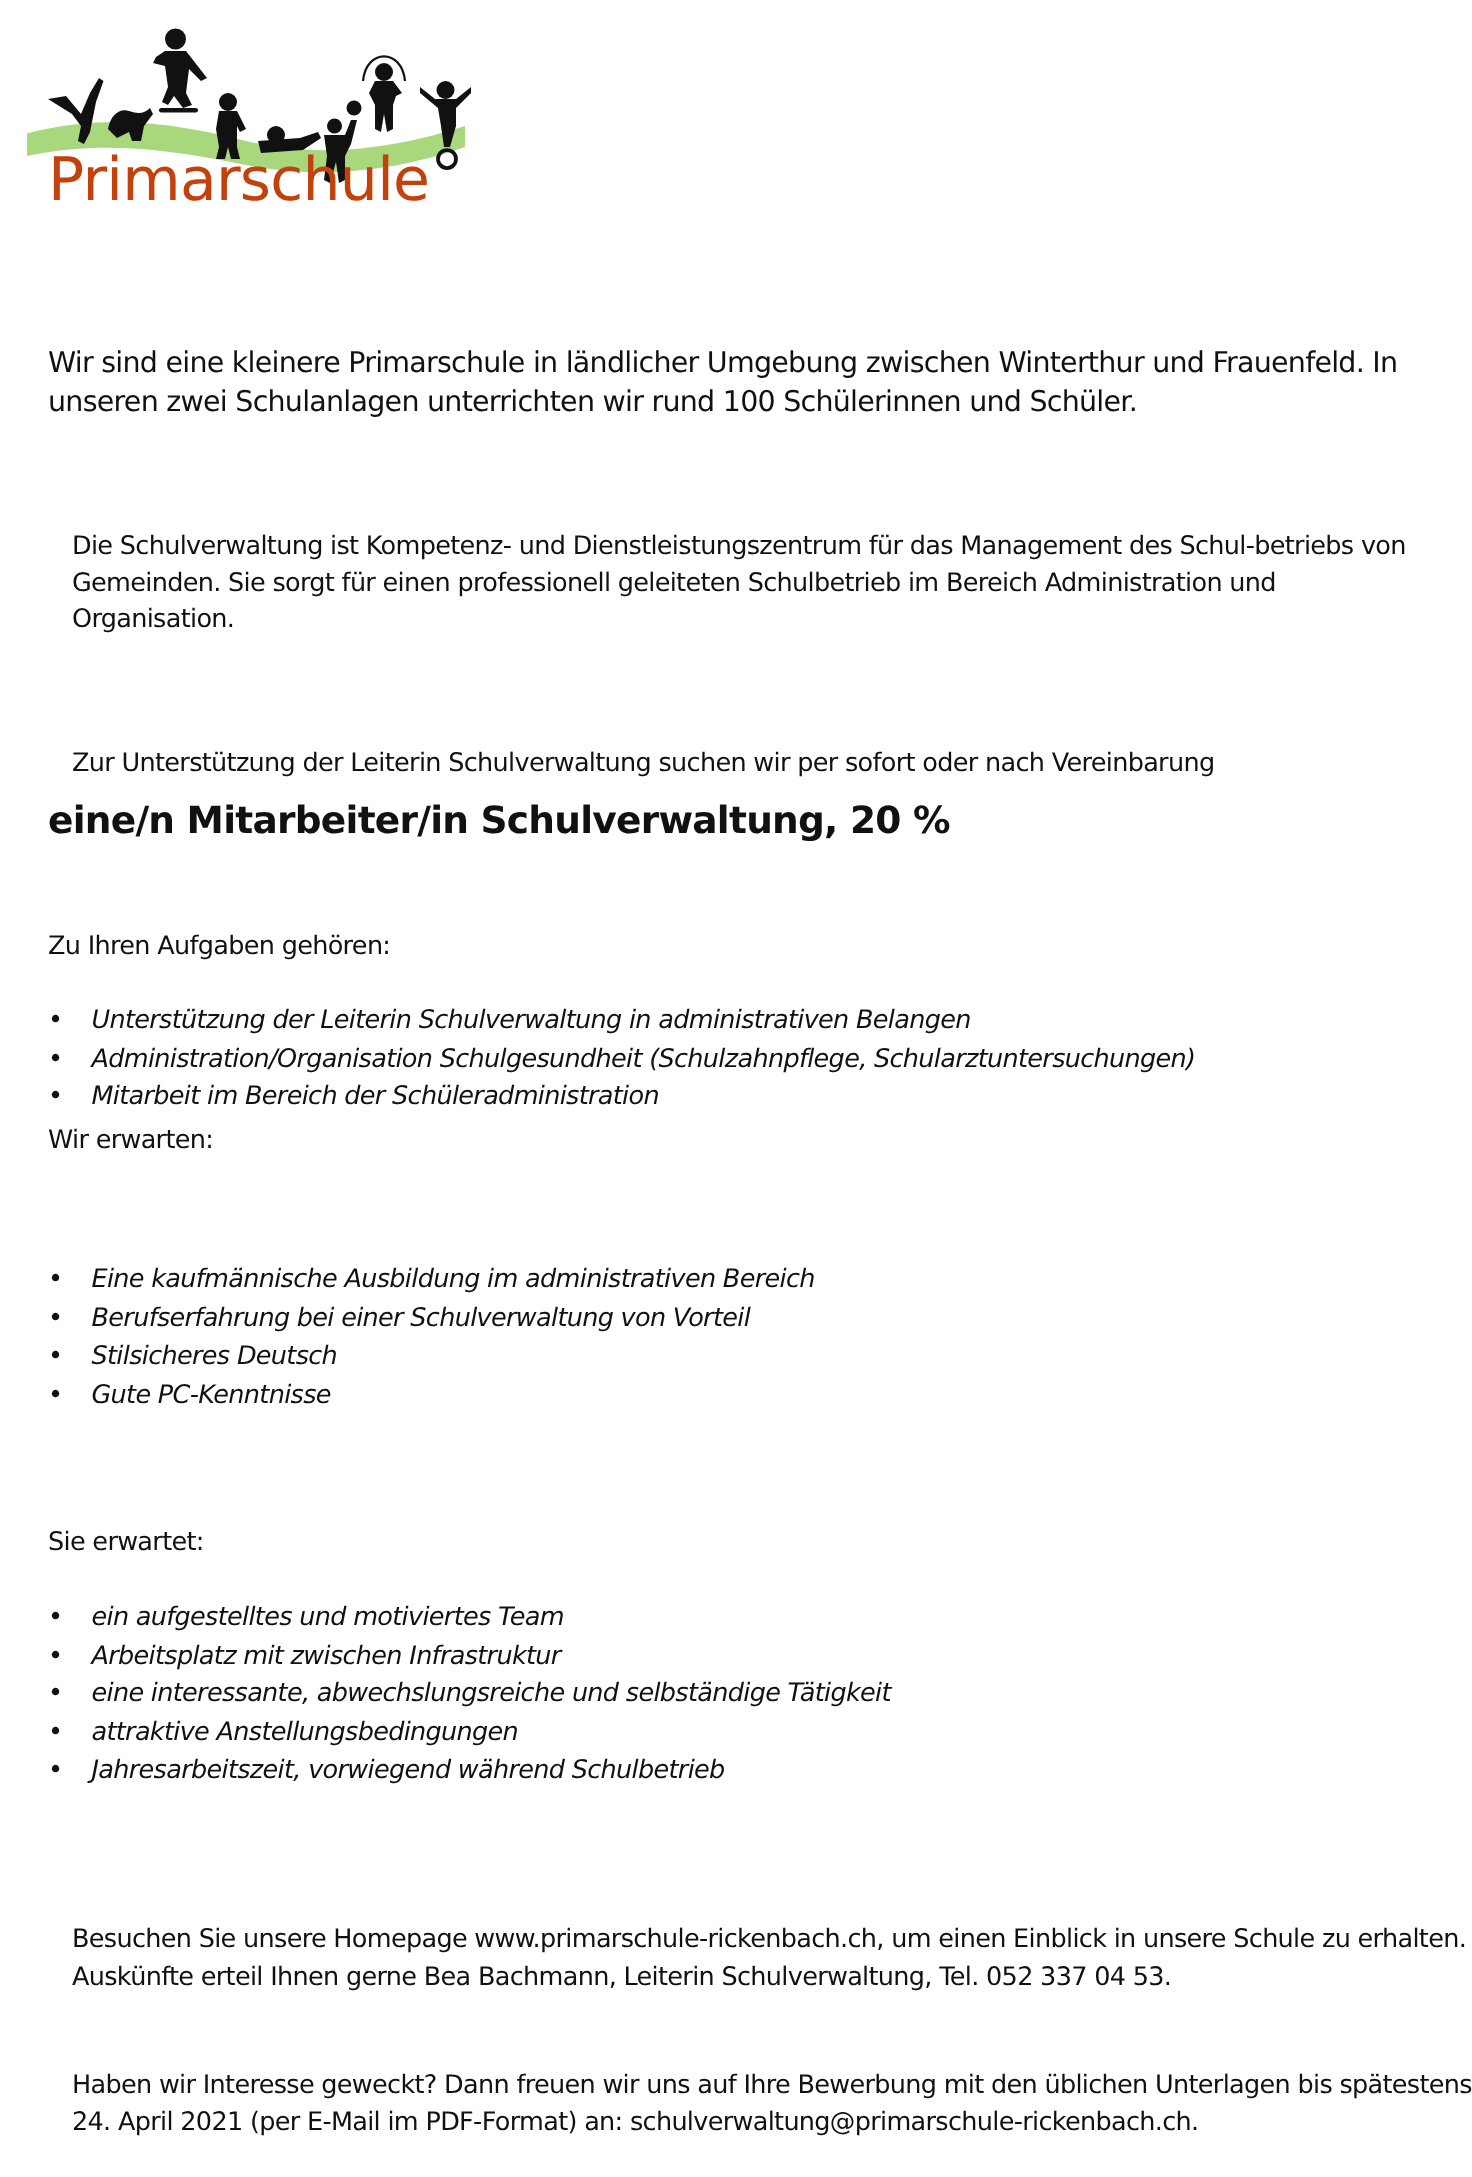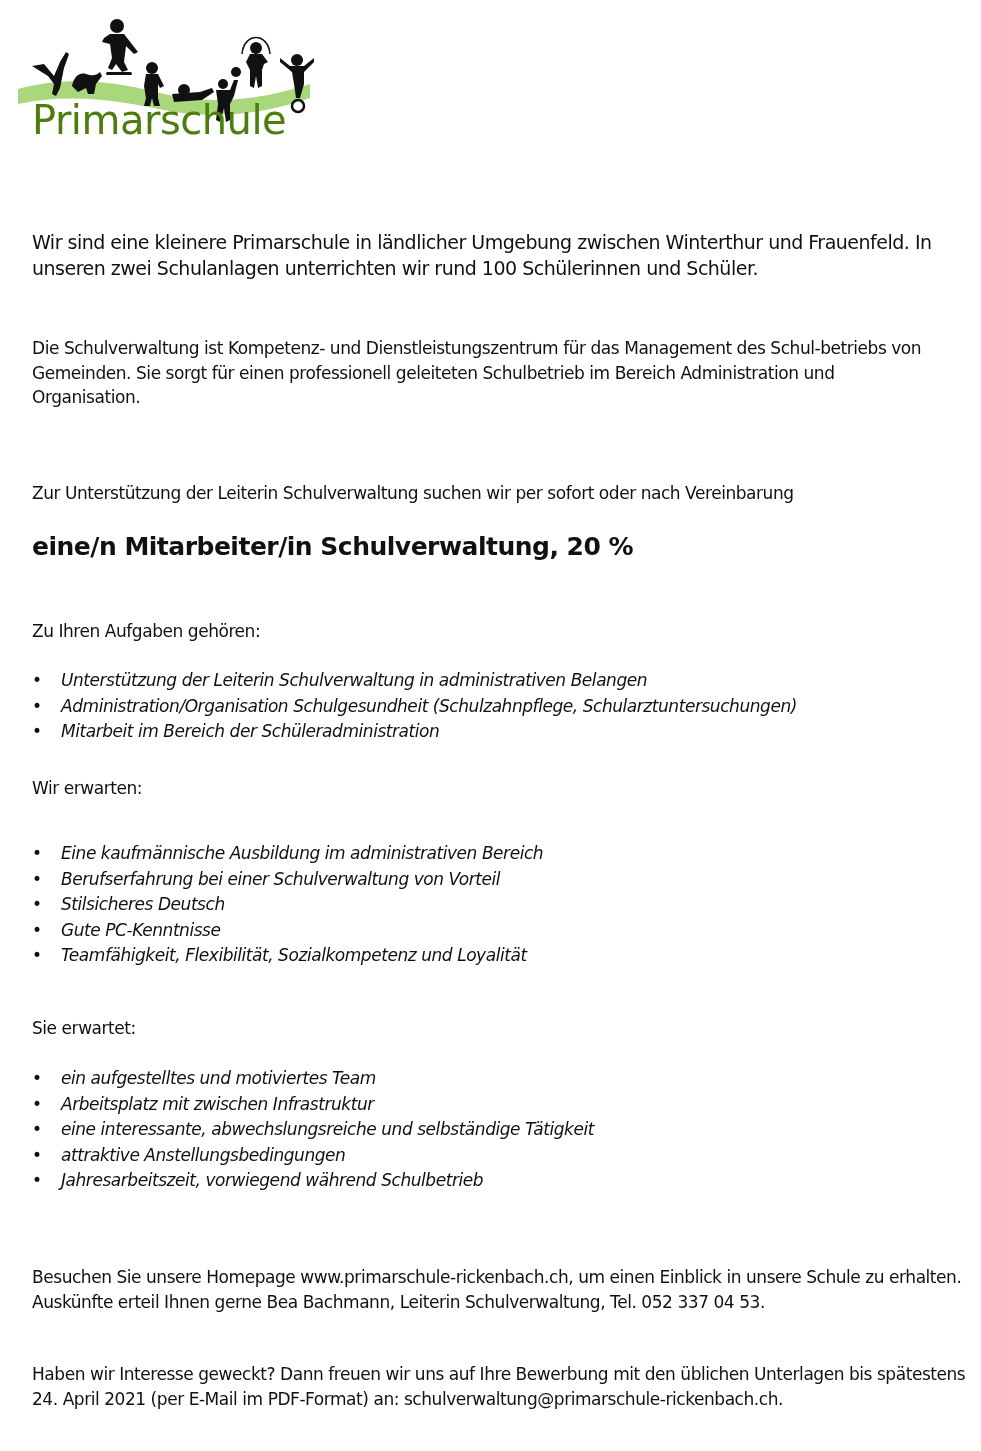--- a/index.html
+++ b/index.html
@@ -3,26 +3,26 @@
   <meta charset="utf-8">
   <style>
     html, body { margin: 0; padding: 0; background: #ffffff; }
     body {
       width: 981px; height: 1451px; position: relative; overflow: hidden;
       font-family: "DejaVu Sans", sans-serif; color: #111;
     }
     .logo { position: absolute; left: 14px; top: 14px; width: 300px; height: 140px; }
     .logo-text {
       position: absolute; left: 18px; top: 86px;
-      font-family: "DejaVu Sans", sans-serif; font-size: 40px; color: #4d7c0f;
+      font-family: "DejaVu Sans", sans-serif; font-size: 40px; color: #c2410c;
       letter-spacing: -0.5px; line-height: 1;
     }
     .content { position: absolute; left: 32px; top: 0; width: 935px; }
     .intro { position: absolute; top: 229px; font-size: 19px; line-height: 26px; width: 900px; margin: 0; letter-spacing: -0.5px;}
-    p { margin: 0; }
+    p { margin: 16px; }
     .p2 { position: absolute; top: 336px; font-size: 17px; line-height: 24.5px; width: 910px; letter-spacing: -0.45px; }
     .p3 { position: absolute; top: 481px; font-size: 17px; line-height: 24px; width: 920px; letter-spacing: -0.45px; }
     .job-title { position: absolute; top: 530px; font-size: 25px; font-weight: bold; margin: 0; line-height: 34px; letter-spacing: -0.5px; }
     .section-head { position: absolute; font-size: 17px; line-height: 24px; letter-spacing: -0.45px; }
     ul { position: absolute; margin: 0; padding: 0; list-style: none; font-size: 17px; letter-spacing: -0.45px; }
     li { position: relative; padding-left: 29px; line-height: 25.5px; font-style: italic; }
     li::before { content: "•"; position: absolute; left: 0; top: 0; }
     .footer1 { position: absolute; top: 1265px; font-size: 17px; line-height: 24.5px; width: 930px; letter-spacing: -0.45px; }
     .footer2 { position: absolute; top: 1362px; font-size: 17px; line-height: 24.5px; width: 935px; letter-spacing: -0.45px; }
   </style>
@@ -71,27 +71,26 @@
   <p class="p3">Zur Unterstützung der Leiterin Schulverwaltung suchen wir per sofort oder nach Vereinbarung</p>
   <h1 class="job-title">eine/n Mitarbeiter/in Schulverwaltung, 20 %</h1>
 
   <div class="section-head" style="top:619px">Zu Ihren Aufgaben gehören:</div>
   <ul style="top:668px">
     <li>Unterstützung der Leiterin Schulverwaltung in administrativen Belangen</li>
     <li>Administration/Organisation Schulgesundheit (Schulzahnpflege, Schularztuntersuchungen)</li>
     <li>Mitarbeit im Bereich der Schüleradministration</li>
   </ul>
 
-  <div class="section-head" style="top:776px">Wir erwarten:</div>
+  <div class="section-head" style="top:748px">Wir erwarten:</div>
   <ul style="top:841px">
     <li>Eine kaufmännische Ausbildung im administrativen Bereich</li>
     <li>Berufserfahrung bei einer Schulverwaltung von Vorteil</li>
     <li>Stilsicheres Deutsch</li>
     <li>Gute PC-Kenntnisse</li>
-    <li>Teamfähigkeit, Flexibilität, Sozialkompetenz und Loyalität</li>
   </ul>
 
   <div class="section-head" style="top:1016px">Sie erwartet:</div>
   <ul style="top:1066px">
     <li>ein aufgestelltes und motiviertes Team</li>
     <li>Arbeitsplatz mit zwischen Infrastruktur</li>
     <li>eine interessante, abwechslungsreiche und selbständige Tätigkeit</li>
     <li>attraktive Anstellungsbedingungen</li>
     <li>Jahresarbeitszeit, vorwiegend während Schulbetrieb</li>
   </ul>

